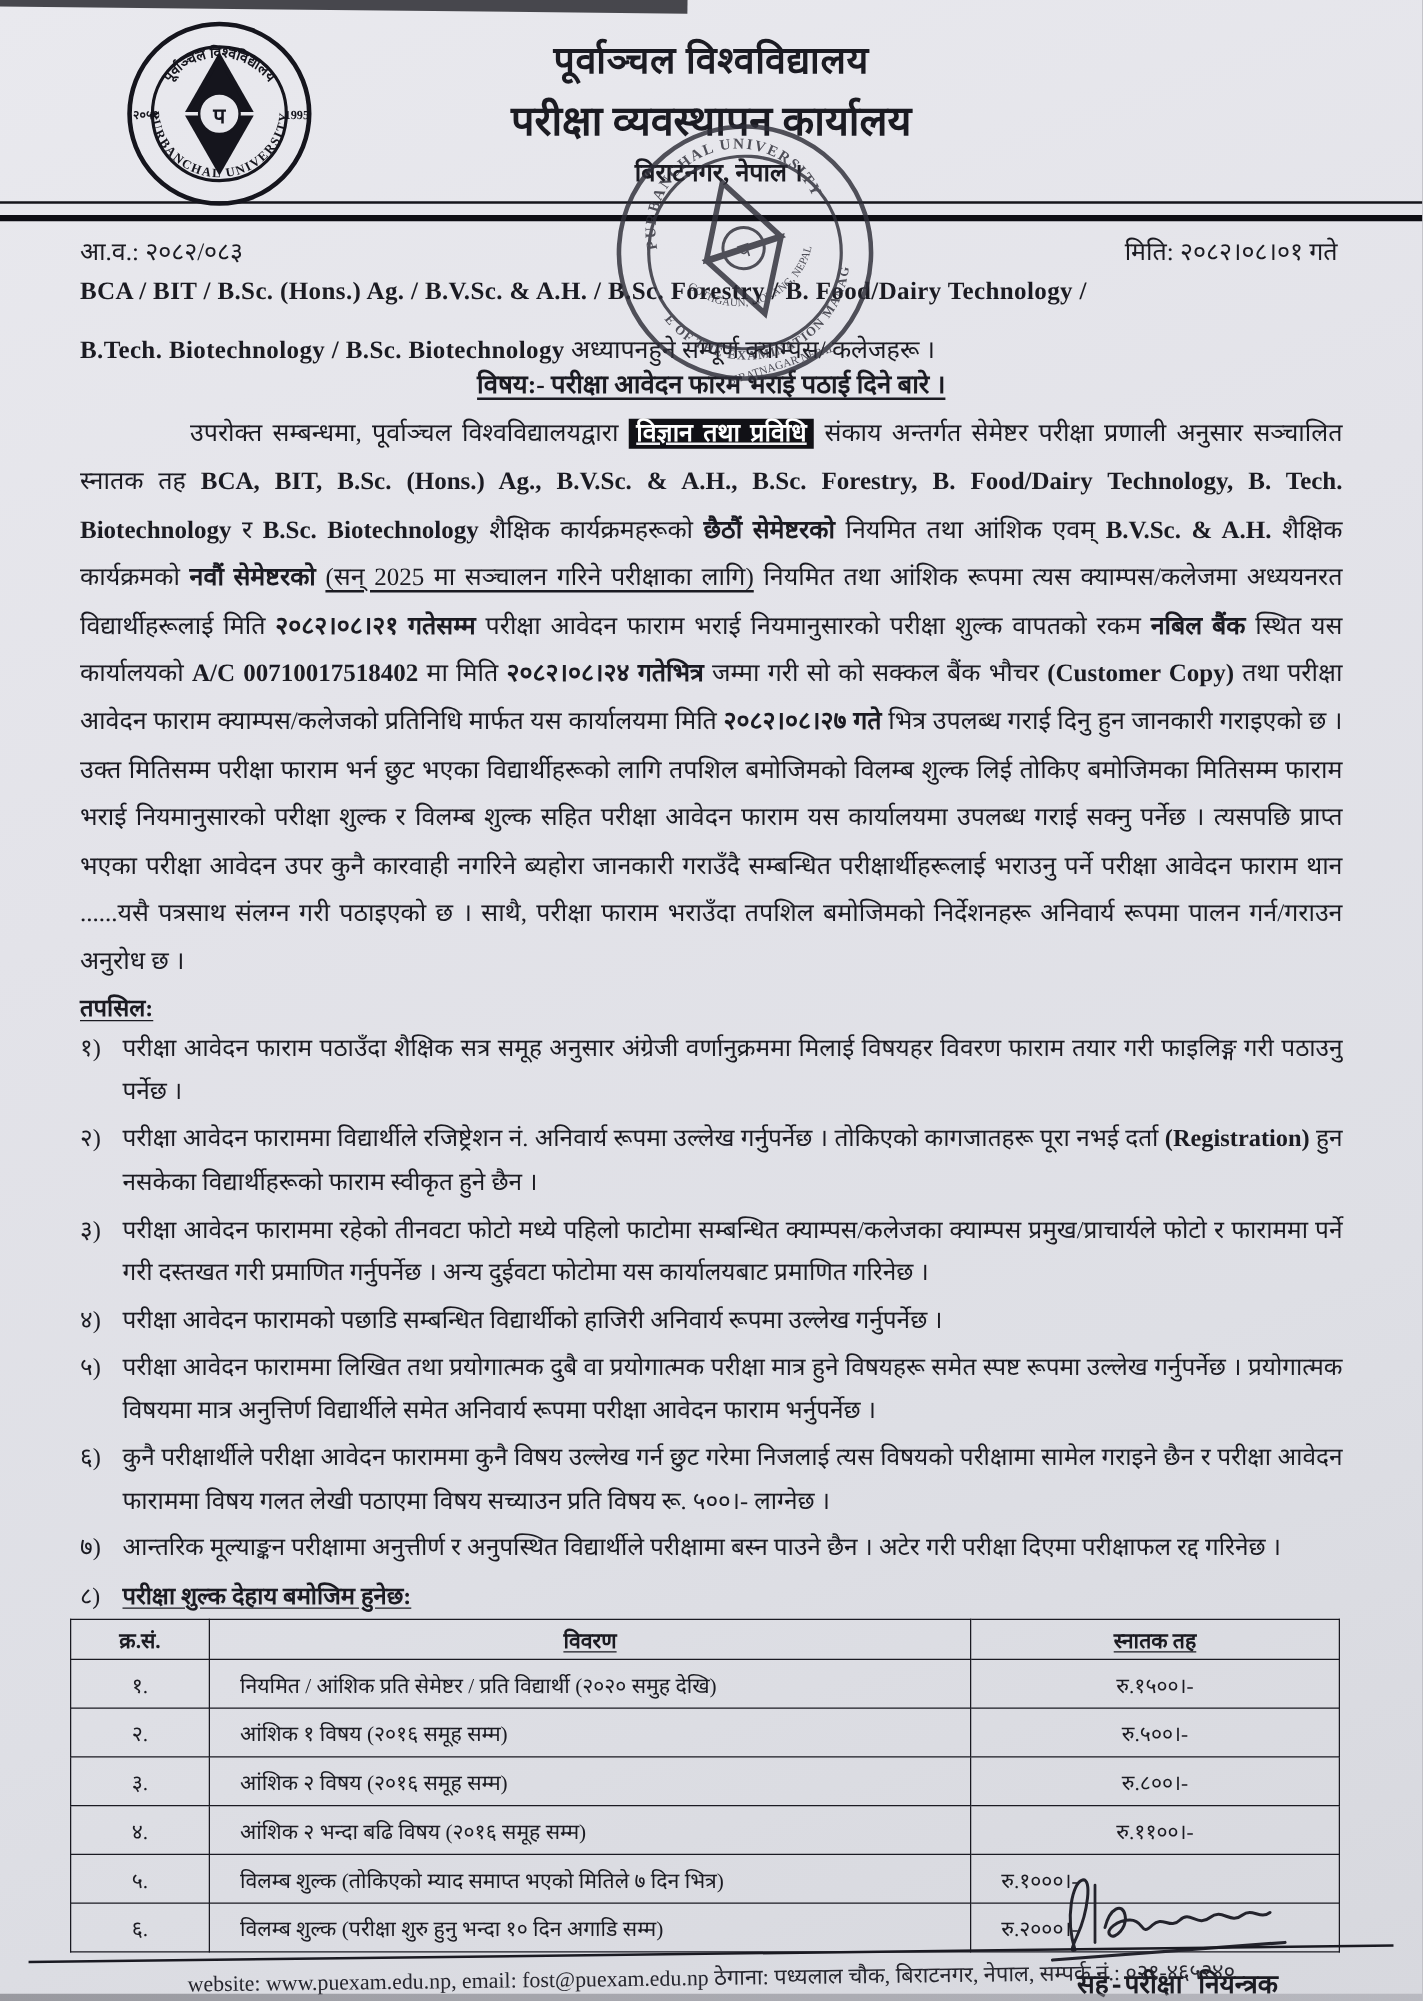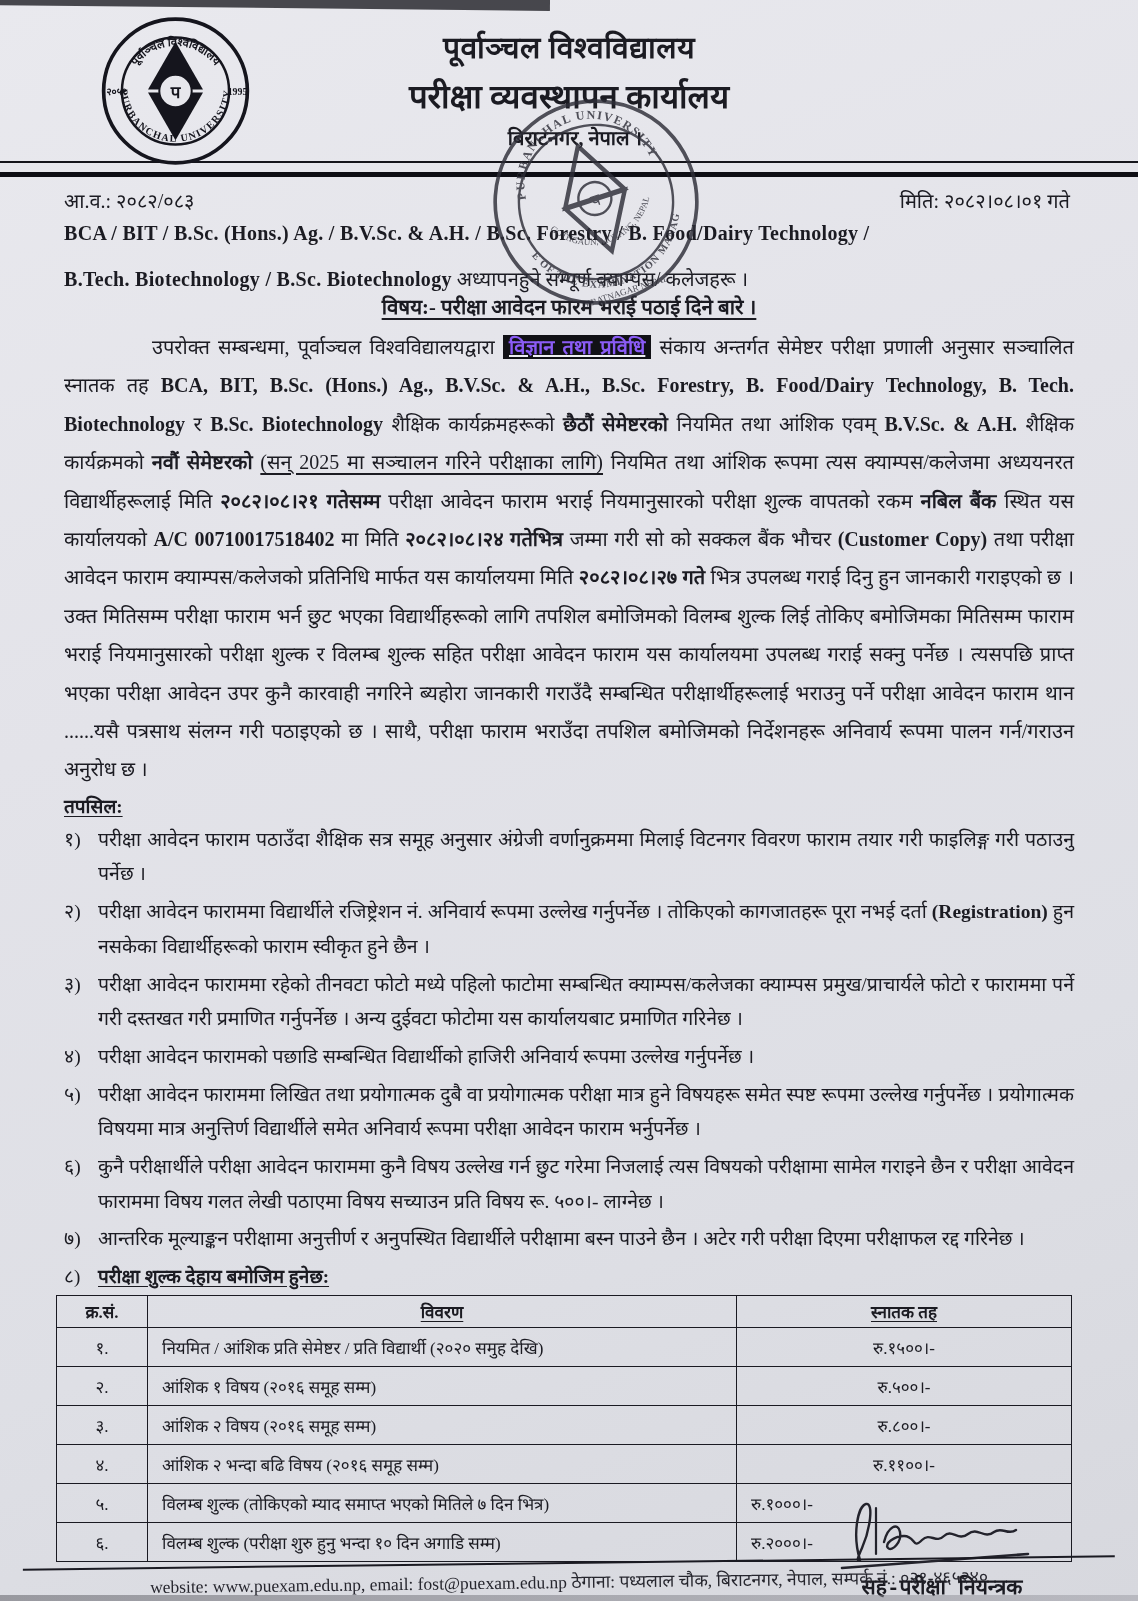--- a/index.html
+++ b/index.html
@@ -30,36 +30,36 @@
   .meta-right{margin-right:4px;}
   .recipient-line1{font-size:20px;margin-top:8px;}
   .recipient-line2{font-size:20px;font-weight:bold;margin-top:8px;letter-spacing:.3px;}
   .recipient-line3{font-size:20px;margin-top:20px;}
   .recipient-line3 b{letter-spacing:.3px;}
   .subject{text-align:center;font-size:20.5px;font-weight:bold;}
   .subject span{text-decoration:underline;text-underline-offset:4px;}
 
   
   .body-par{font-size:20px;line-height:1.92;text-align:justify;margin:8px 0 0 0;text-indent:88px;}
-  .hl{background:#111116;color:#8b5cf6;padding:1px 6px;font-weight:bold;text-decoration:underline;text-decoration-color:#efeff2;}
+  .hl{background:#111116;color:#ffffff;padding:1px 6px;font-weight:bold;text-decoration:underline;text-decoration-color:#efeff2;}
   .b{font-weight:bold;}
   .u{text-decoration:underline;text-underline-offset:4px;}
   .tapasil{font-size:19px;font-weight:bold;text-decoration:underline;text-underline-offset:3px;margin-top:4px;}
 
   
   .nlist{margin-top:4px;}
   .nitem{display:flex;font-size:19.5px;line-height:1.78;margin-top:3px;}
   .nmark{flex:0 0 34px;}
   .ntext{flex:1;text-align:justify;}
   .item8{display:flex;font-size:19px;margin-top:6px;}
   .item8 .lbl{font-weight:bold;text-decoration:underline;text-underline-offset:3px;}
 
   
   .fee-table{width:1016px;margin:6px 0 0 56px;border-collapse:collapse;font-size:17px;}
-  .fee-table td,.fee-table th{border:1.6px solid #1a1a22;padding:4px 14px;vertical-align:middle;}
+  .fee-table td,.fee-table th{border:1.6px solid #1a1a22;padding:4px 24px;vertical-align:middle;}
   .fee-table th{font-weight:bold;text-align:center;}
   .fee-table th span{text-decoration:underline;text-underline-offset:3px;}
   .col-sn{width:62px;text-align:center;}
   .col-desc{width:560px;}
   .amt-c{text-align:center;}
   .amt-l{text-align:left;}
   .fee-table td.sn{text-align:center;}
   .trow td{height:30px;}
   .sig-block{position:absolute;right:86px;top:1496px;text-align:center;}
   .sig-svg{display:block;margin:0 auto;}
@@ -129,21 +129,21 @@
 
     <div class="subject"><span>विषय:- परीक्षा आवेदन फारम भराई पठाई दिने बारे ।</span></div>
 
     <p class="body-par"><span>उपरोक्त सम्बन्धमा, पूर्वाञ्चल विश्वविद्यालयद्वारा </span><span class="hl">विज्ञान तथा प्रविधि</span><span> संकाय अन्तर्गत सेमेष्टर परीक्षा प्रणाली अनुसार सञ्चालित स्नातक तह </span><span class="b">BCA, BIT, B.Sc. (Hons.) Ag., B.V.Sc. &amp; A.H., B.Sc. Forestry, B. Food/Dairy Technology, B. Tech. Biotechnology</span><span> र </span><span class="b">B.Sc. Biotechnology</span><span> शैक्षिक कार्यक्रमहरूको </span><span class="b">छैठौं सेमेष्टरको</span><span> नियमित तथा आंशिक एवम् </span><span class="b">B.V.Sc. &amp; A.H.</span><span> शैक्षिक कार्यक्रमको </span><span class="b">नवौं सेमेष्टरको </span><span class="u">(सन् 2025 मा सञ्चालन गरिने परीक्षाका लागि)</span><span> नियमित तथा आंशिक रूपमा त्यस क्याम्पस/कलेजमा अध्ययनरत विद्यार्थीहरूलाई मिति </span><span class="b">२०८२।०८।२१ गतेसम्म</span><span> परीक्षा आवेदन फाराम भराई नियमानुसारको परीक्षा शुल्क वापतको रकम </span><span class="b">नबिल बैंक</span><span> स्थित यस कार्यालयको </span><span class="b">A/C 00710017518402</span><span> मा मिति </span><span class="b">२०८२।०८।२४ गतेभित्र</span><span> जम्मा गरी सो को सक्कल बैंक भौचर </span><span class="b">(Customer Copy)</span><span> तथा परीक्षा आवेदन फाराम क्याम्पस/कलेजको प्रतिनिधि मार्फत यस कार्यालयमा मिति </span><span class="b">२०८२।०८।२७ गते</span><span> भित्र उपलब्ध गराई दिनु हुन जानकारी गराइएको छ । उक्त मितिसम्म परीक्षा फाराम भर्न छुट भएका विद्यार्थीहरूको लागि तपशिल बमोजिमको विलम्ब शुल्क लिई तोकिए बमोजिमका मितिसम्म फाराम भराई नियमानुसारको परीक्षा शुल्क र विलम्ब शुल्क सहित परीक्षा आवेदन फाराम यस कार्यालयमा उपलब्ध गराई सक्नु पर्नेछ । त्यसपछि प्राप्त भएका परीक्षा आवेदन उपर कुनै कारवाही नगरिने ब्यहोरा जानकारी गराउँदै सम्बन्धित परीक्षार्थीहरूलाई भराउनु पर्ने परीक्षा आवेदन फाराम थान ......यसै पत्रसाथ संलग्न गरी पठाइएको छ । साथै, परीक्षा फाराम भराउँदा तपशिल बमोजिमको निर्देशनहरू अनिवार्य रूपमा पालन गर्न/गराउन अनुरोध छ ।</span></p>
 
     <div class="tapasil">तपसिल:</div>
 
     <div class="nlist">
       <div class="nitem">
         <span class="nmark">१)</span>
-        <span class="ntext">परीक्षा आवेदन फाराम पठाउँदा शैक्षिक सत्र समूह अनुसार अंग्रेजी वर्णानुक्रममा मिलाई विटनगर विवरण फाराम तयार गरी फाइलिङ्ग गरी पठाउनु पर्नेछ ।</span>
+        <span class="ntext">परीक्षा आवेदन फाराम पठाउँदा शैक्षिक सत्र समूह अनुसार अंग्रेजी वर्णानुक्रममा मिलाई विषयहर विवरण फाराम तयार गरी फाइलिङ्ग गरी पठाउनु पर्नेछ ।</span>
       </div>
       <div class="nitem">
         <span class="nmark">२)</span>
         <span class="ntext"><span>परीक्षा आवेदन फाराममा विद्यार्थीले रजिष्ट्रेशन नं. अनिवार्य रूपमा उल्लेख गर्नुपर्नेछ । तोकिएको कागजातहरू पूरा नभई दर्ता </span><span class="b">(Registration)</span><span> हुन नसकेका विद्यार्थीहरूको फाराम स्वीकृत हुने छैन ।</span></span>
       </div>
       <div class="nitem">
         <span class="nmark">३)</span>
         <span class="ntext">परीक्षा आवेदन फाराममा रहेको तीनवटा फोटो मध्ये पहिलो फाटोमा सम्बन्धित क्याम्पस/कलेजका क्याम्पस प्रमुख/प्राचार्यले फोटो र फाराममा पर्ने गरी दस्तखत गरी प्रमाणित गर्नुपर्नेछ । अन्य दुईवटा फोटोमा यस कार्यालयबाट प्रमाणित गरिनेछ ।</span>
       </div>
       <div class="nitem">

